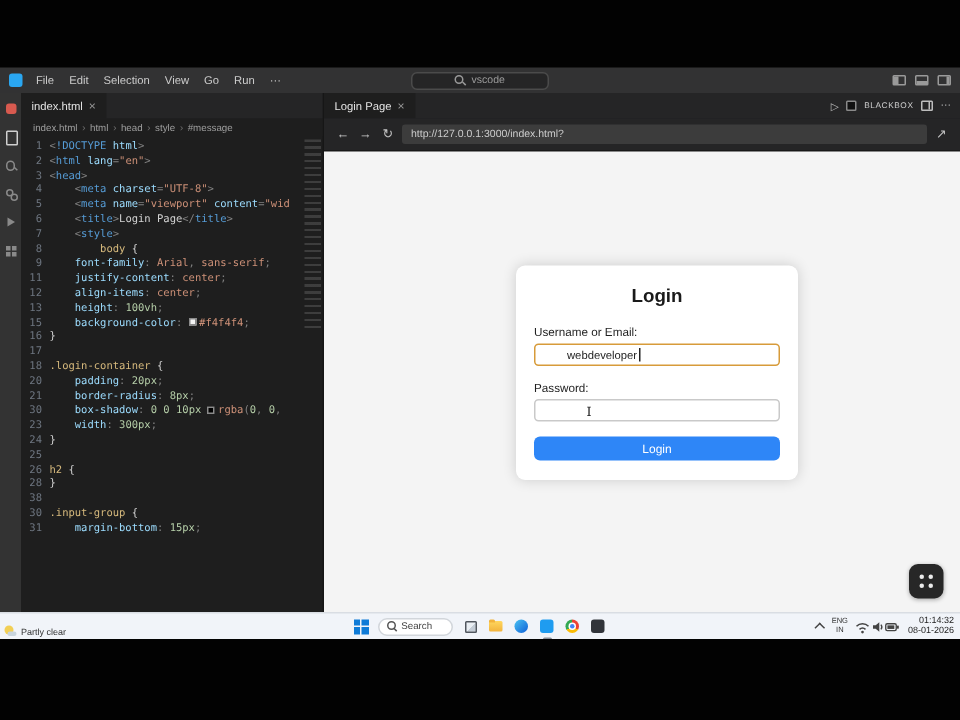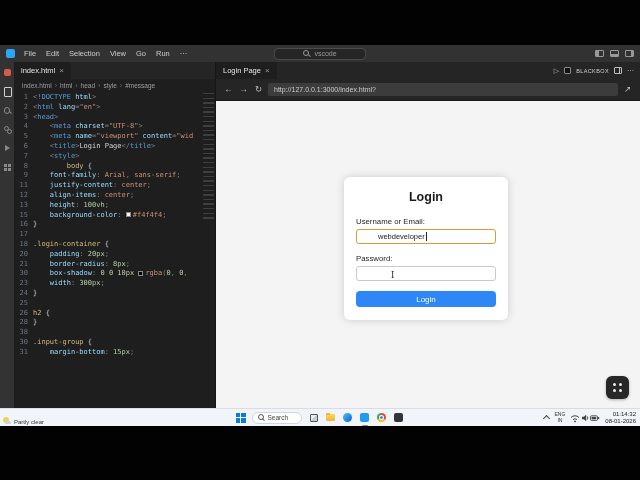--- a/index.html
+++ b/index.html
@@ -64,21 +64,21 @@
   .bb-logo{width:7px;height:7px;background:#111;border:1px solid #8a8a8a;border-radius:1px}
   .bb-label{font-size:5.5px;letter-spacing:.4px;color:#d0d0d0}
   .ic-split{width:8px;height:7px;border:1px solid #bdbdbd;border-radius:1px;position:relative}
   .ic-split::after{content:"";position:absolute;left:3.5px;top:0;bottom:0;width:1px;background:#bdbdbd}
   .navbar{height:22px;background:#252526;display:flex;align-items:center;gap:4px;padding:0 7px;border-bottom:1px solid #181818;flex:none}
   .nav-btn{color:#c2c2c2;font-size:8.5px;width:11px;text-align:center;flex:none;line-height:11px}
   .url{flex:1;height:13px;background:#3c3c3c;border-radius:2px;color:#cccccc;font-size:7px;display:flex;align-items:center;padding:0 6px;min-width:0;overflow:hidden;white-space:nowrap}
   .b-content{flex:1;position:relative;background:#f4f4f4}
 
   
-  .card{position:absolute;left:128px;top:76px;width:164px;background:#fff;border-radius:6px;box-shadow:0 0 9px rgba(0,0,0,.16);padding:11px 12px 13px}
+  .card{position:absolute;left:128px;top:76px;width:188px;background:#fff;border-radius:6px;box-shadow:0 0 9px rgba(0,0,0,.16);padding:11px 12px 13px}
   .card h2{font-size:12.5px;font-weight:bold;text-align:center;color:#1a1a1a;margin:2px 0 13px}
   .fld-label{display:block;font-size:7.8px;color:#1f1f1f;margin-bottom:3px}
   .fld{width:100%;height:15px;border:1px solid #c9c9c9;border-radius:3px;background:#fff;display:flex;align-items:center;padding:0 4px;font-size:7.5px;color:#222;margin-bottom:10px;position:relative}
   .caret{width:1px;height:9px;background:#222;margin-left:1px}
   .ibeam{position:absolute;left:34px;top:2.5px;font-family:"DejaVu Serif",serif;font-size:8.5px;color:#222}
   .login-btn{display:block;width:100%;height:16px;border:none;border-radius:4px;color:#fff;font-size:8px;font-family:inherit;cursor:pointer}
 
   .float-widget{position:absolute;right:11px;bottom:9px;width:23px;height:23px;background:#272727;border-radius:6px;display:grid;grid-template-columns:repeat(2,3px);gap:2.5px;place-content:center;box-shadow:0 1px 3px rgba(0,0,0,.3)}
   .float-widget i{width:3px;height:3px;background:#ececec;border-radius:50%}
 

